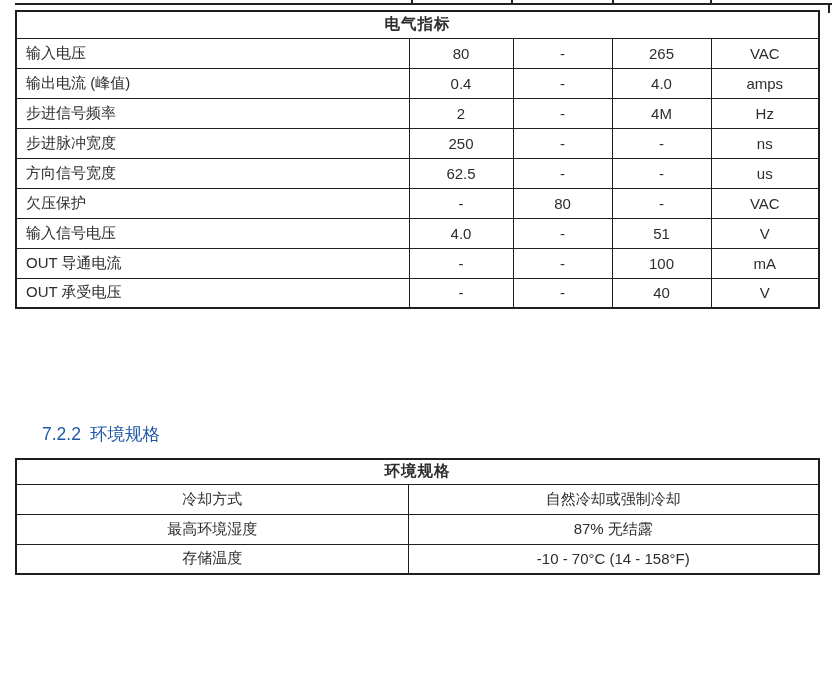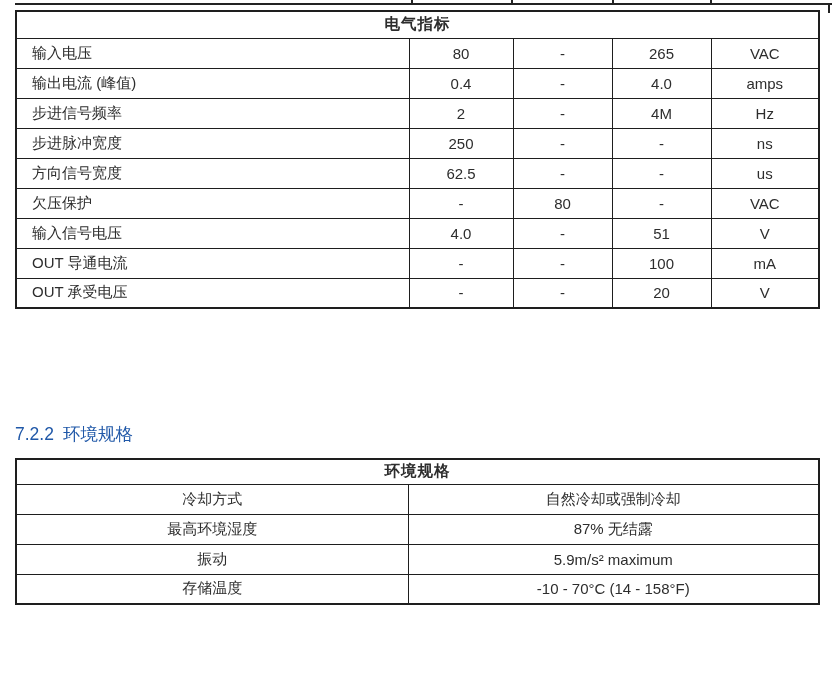--- a/index.html
+++ b/index.html
@@ -18,24 +18,24 @@
   table{border-width:2px;}
   td,th{padding:0 4px;text-align:center;font-size:15px;vertical-align:middle;overflow:hidden;white-space:nowrap;}
   th.tbl-title{font-weight:bold;font-size:15.5px;letter-spacing:1px;}
 
   #t1{top:10px;width:803px;}
   #t1 tr{height:30px;}
   #t1 tr.title-row{height:27px;padding-left:26px;}
   #t2{top:458px;width:803px;}
   #t2 tr{height:30px;}
   #t2 tr.title-row{height:25px;}
-  td.al{text-align:left;padding-left:15px;}
+  td.al{text-align:left;padding-left:9px;}
 
   .sec-h{position:absolute;left:15px;top:422px;font-size:17.5px;color:#2058a8;}
-  .sec-h .num{margin-right:9px;}
+  .sec-h .num{margin-right:9px;margin-left:27px;}
 </style>
 </head>
 <body>
 
 <div class="remnant-line"></div>
 <div class="remnant-tick" style="left:411px"></div>
 <div class="remnant-tick" style="left:511px"></div>
 <div class="remnant-tick" style="left:612px"></div>
 <div class="remnant-tick" style="left:710px"></div>
 <div class="remnant-tick-right"></div>
@@ -105,21 +105,21 @@
         <td class="al">OUT 导通电流</td>
         <td>-</td>
         <td>-</td>
         <td>100</td>
         <td>mA</td>
       </tr>
       <tr>
         <td class="al">OUT 承受电压</td>
         <td>-</td>
         <td>-</td>
-        <td>20</td>
+        <td>40</td>
         <td>V</td>
       </tr>
     </tbody>
 </table>
 
 <div class="sec-h" style="color: rgb(32, 88, 168);">
   <span class="num">7.2.2</span><span>环境规格</span>
 </div>
 
 <table id="t2">
@@ -133,21 +133,17 @@
     </tr>
   <tr>
         <td>冷却方式</td>
         <td>自然冷却或强制冷却</td>
       </tr>
       <tr>
         <td>最高环境湿度</td>
         <td>87% 无结露</td>
       </tr>
       <tr>
-        <td>振动</td>
-        <td>5.9m/s² maximum</td>
-      </tr>
-      <tr>
         <td>存储温度</td>
         <td>-10 - 70°C (14 - 158°F)</td>
       </tr>
     </tbody>
 </table>
 
 </body></html>

